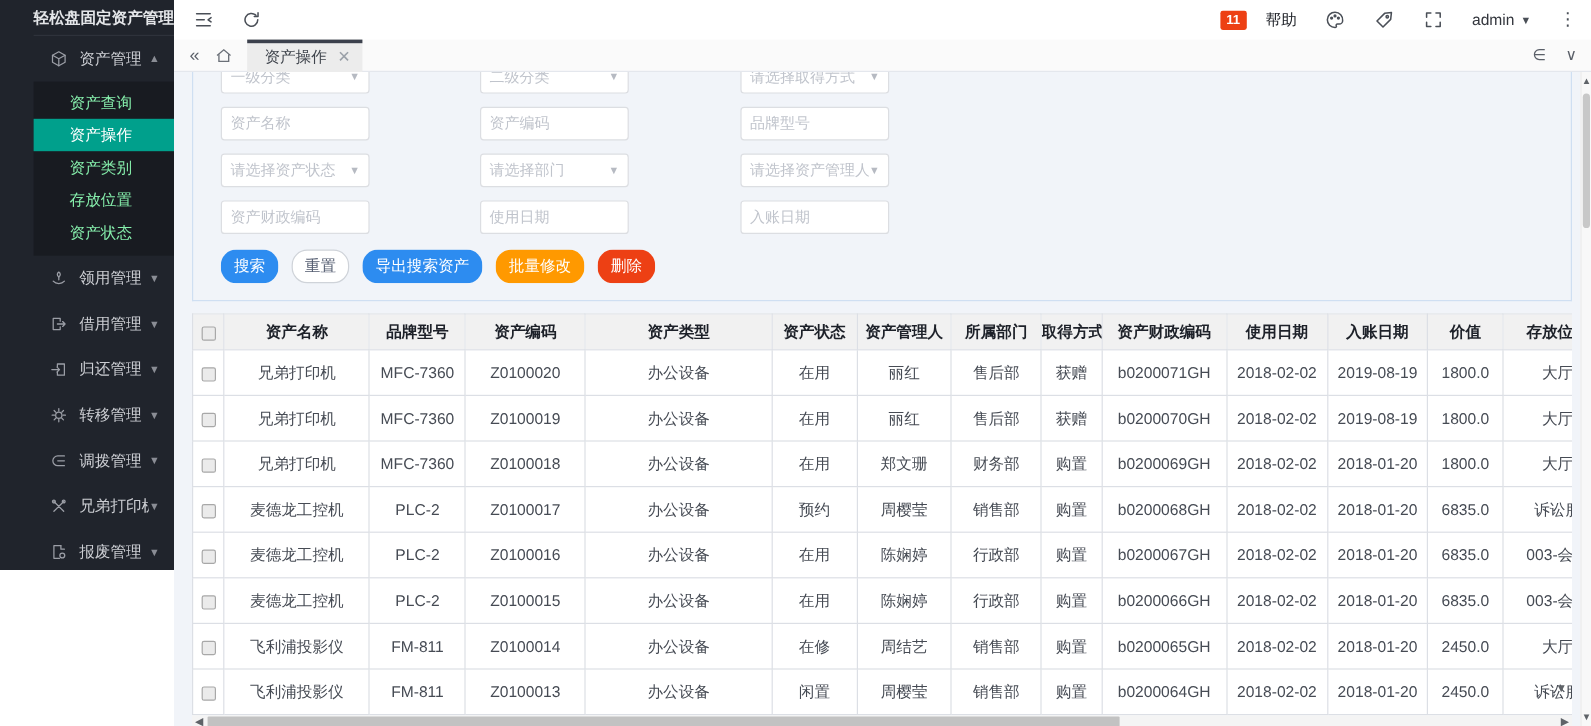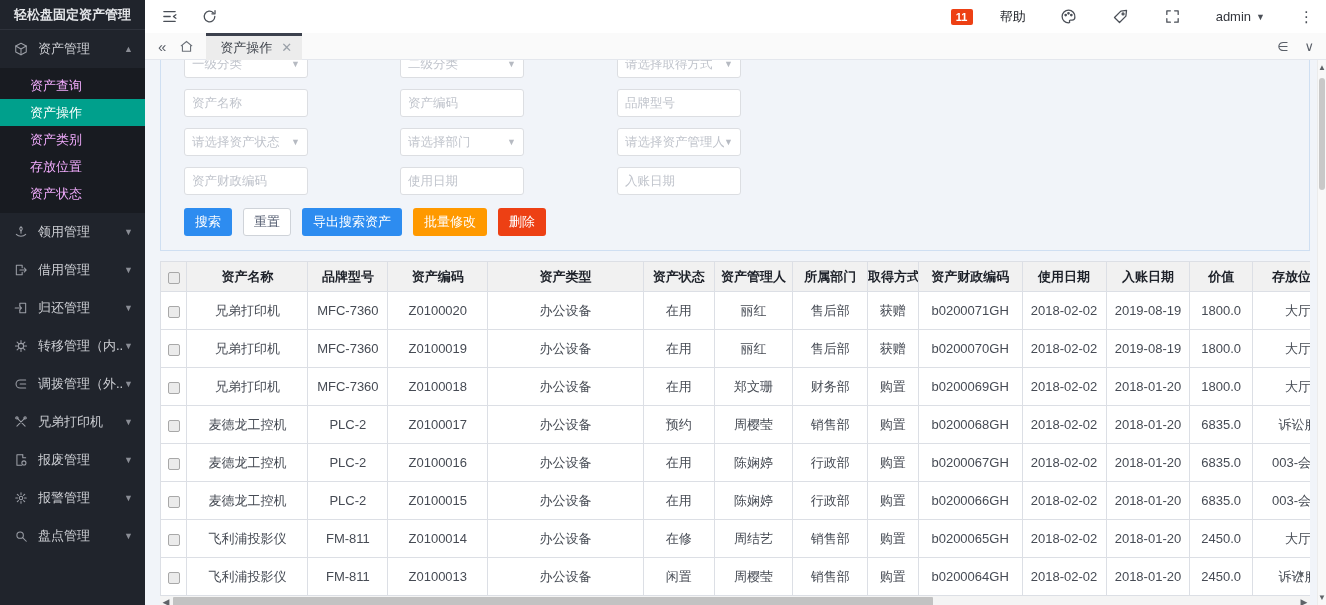--- a/index.html
+++ b/index.html
@@ -1,38 +1,38 @@
 <!DOCTYPE html>
 <html style="--primary: #2d8cf0; --warning: #ff9900; --danger: #ed4014; --active: #00a08c; --badge: #ed4014;"><head>
 <meta charset="utf-8">
 <style>
   * { margin:0; padding:0; box-sizing:border-box; }
   html,body { width:1326px; height:605px; overflow:hidden; font-family:"Liberation Sans","DejaVu Sans",sans-serif; background:#fff; }
   .app { display:flex; width:1326px; height:605px; position:relative; }
 
   
-  .sidebar { width:145px; height:605px; background:#20242c; flex:none; overflow:hidden; }
+  .sidebar { width:145px; height:475px; background:#20242c; flex:none; overflow:hidden;padding-left:28px; }
   .sb-title { height:30px; line-height:30px; text-align:center; color:#e4e6e9; font-size:13px; font-weight:bold; border-bottom:1px solid #2e323b; white-space:nowrap; }
   .sb-group { display:flex; align-items:center; height:38px; padding:0 12px 0 14px; color:#ccced3; font-size:13px; cursor:pointer; }
   .sb-group .gicon { width:14px; height:14px; color:#9b9ea6; margin-right:10px; flex:none; display:inline-flex; }
   .sb-group .gicon svg { width:14px; height:14px; }
   .sb-group .glabel { flex:1; white-space:nowrap; overflow:hidden; }
   .sb-group .caret { color:#8a8d95; font-size:9px; flex:none; }
   .sb-sub { background:#181b21; padding:4px 0 6px; }
-  .sb-sub-item { height:27px; line-height:27px; padding-left:30px; color:#f0abfc; font-size:13px; cursor:pointer; white-space:nowrap; }
+  .sb-sub-item { height:27px; line-height:27px; padding-left:30px; color:#86efac; font-size:13px; cursor:pointer; white-space:nowrap; }
   .sb-sub-item.active { background:var(--active,#00a08c); color:#fff; }
 
   
   .main { flex:1; display:flex; flex-direction:column; min-width:0; }
 
   .topnav { height:33px; background:#fff; display:flex; align-items:center; padding:0 12px 0 15px; flex:none; }
   .tn-icon { width:18px; height:18px; color:#4a4f57; display:inline-flex; align-items:center; justify-content:center; cursor:pointer; }
   .tn-icon svg { width:17px; height:17px; }
   .tn-left { display:flex; align-items:center; gap:22px; }
-  .tn-right { margin-left:auto; display:flex; align-items:center; gap:34px; }
+  .tn-right { margin-left:auto; display:flex; align-items:center; gap:23px; }
   .badge { min-width:22px; height:16px; background:var(--badge,#ed4014); color:#fff; font-size:11px; font-weight:bold; border-radius:2px; display:inline-flex; align-items:center; justify-content:center; padding:0 4px; cursor:pointer; }
   .help { font-size:13px; color:#22252b; cursor:pointer; margin-left:-7px; }
   .user { display:flex; align-items:center; gap:5px; font-size:13px; color:#33363d; cursor:pointer; }
   .user .caret { font-size:9px; color:#4a4f57; }
   .kebab { font-size:15px; color:#4a4f57; cursor:pointer; line-height:1; }
 
   .tabbar { height:27px; background:#fafafa; border-bottom:1px solid #e4e7ed; display:flex; align-items:center; padding:0 8px 0 13px; flex:none; position:relative; }
   .tb-icon { color:#5a5f68; font-size:15px; cursor:pointer; line-height:1; display:inline-flex; align-items:center; }
   .tb-home { margin-left:13px; }
   .tb-home svg { width:15px; height:15px; color:#6b7078; }
@@ -45,21 +45,21 @@
   .content { position:relative; flex:1; overflow:hidden; background:#f1f4f9; padding:0 16px 0 15px; }
 
   .filter-panel { margin-top:-10px; border:1px solid #cfdff2; border-top:none; background:#f1f4f9; padding:0 0 14px 23px; }
   .f-grid { display:grid; grid-template-columns:216px 217px auto; row-gap:11px; }
   .field { width:124px; height:28px; background:#fff; border:1px solid #dcdee2; border-radius:3px; display:flex; align-items:center; padding:0 7px; cursor:text; }
   .field .ph { flex:1; font-size:12.5px; color:#c0c4cc; white-space:nowrap; overflow:hidden; }
   .field .caret { font-size:9px; color:#b6bac2; flex:none; }
   .field.select { cursor:pointer; }
 
   .f-buttons { display:flex; gap:11px; margin-top:13px; }
-  .btn { height:28px; border-radius:3px; font-size:13px; padding:0 10px; display:inline-flex; align-items:center; justify-content:center; cursor:pointer; border:1px solid transparent; white-space:nowrap; }
+  .btn { height:28px; border-radius:13px; font-size:13px; padding:0 10px; display:inline-flex; align-items:center; justify-content:center; cursor:pointer; border:1px solid transparent; white-space:nowrap; }
   .btn-primary { background:var(--primary,#2d8cf0); color:#fff; }
   .btn-default { background:#fff; color:#515a6e; border-color:#cfd3d9; }
   .btn-warning { background:var(--warning,#ff9900); color:#fff; }
   .btn-danger  { background:var(--danger,#ed4014); color:#fff; }
 
   .table-wrap { margin-top:10px; width:1150px; overflow:hidden; position:relative; background:#fff; }
   table { border-collapse:collapse; table-layout:fixed; width:1184px; background:#fff; }
   th,td { border:1px solid #dcdfe5; white-space:nowrap; overflow:hidden; text-align:center; }
   th { height:30px; background:#f1f1f1; font-size:13px; font-weight:bold; color:#1d2129; }
   td { height:38px; font-size:13px; color:#464b54; }

